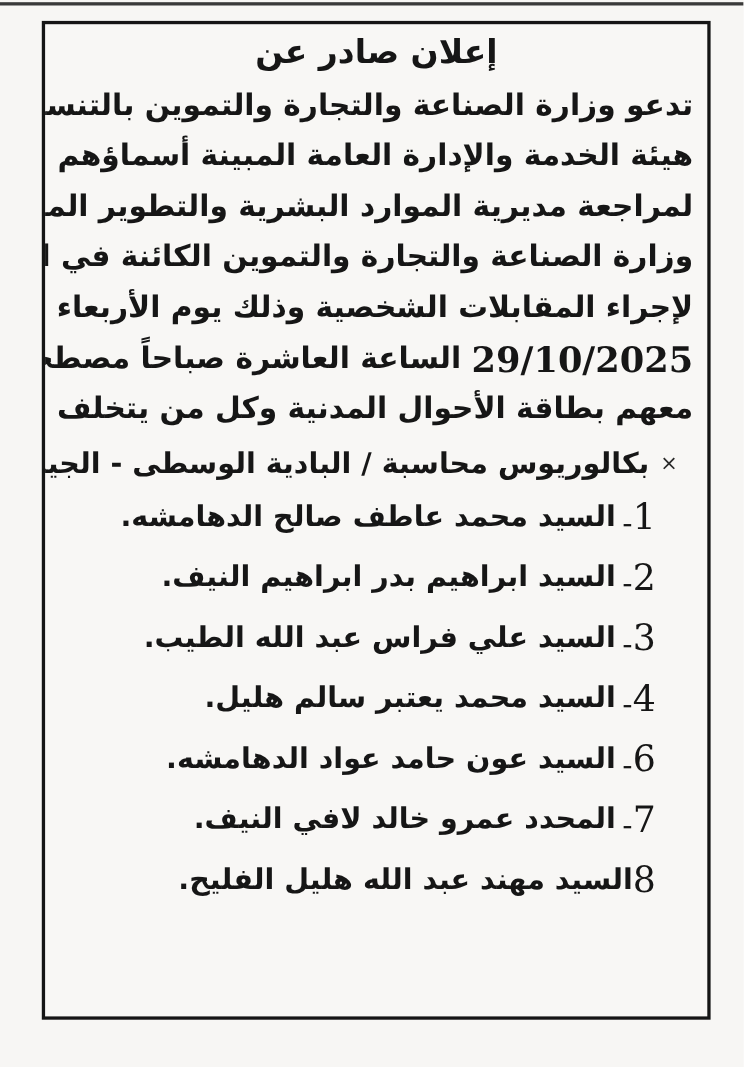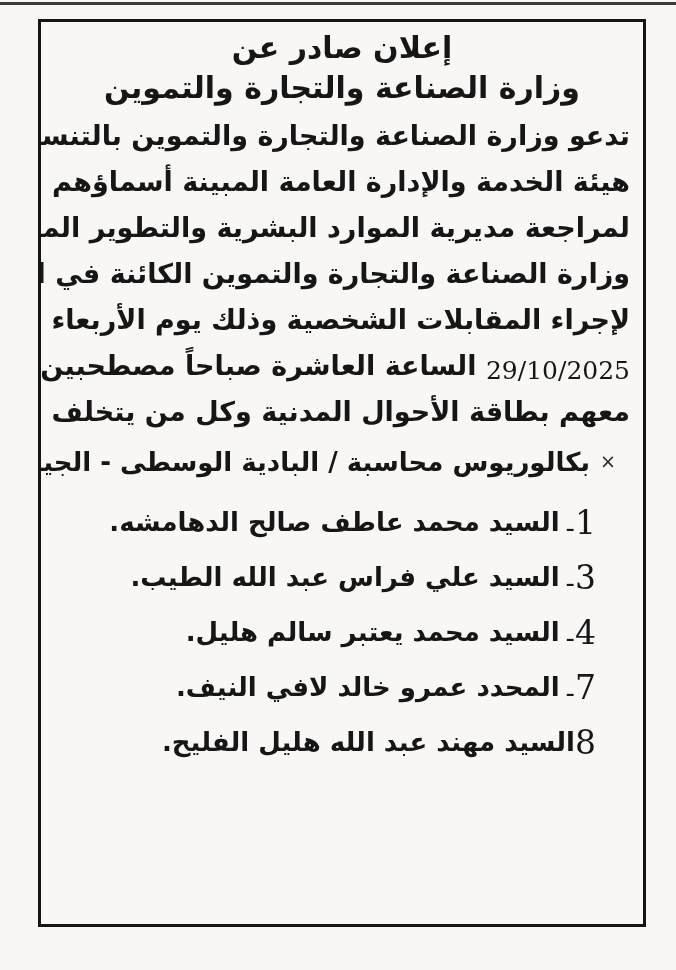--- a/index.html
+++ b/index.html
@@ -49,43 +49,43 @@
   .body-line {
     font-weight: 700;
     font-size: 27px;
     line-height: 46px;
     text-align: justify;
     text-align-last: justify;
     white-space: nowrap;
   }
   .body-line .interview-date {
     font-family: "DejaVu Serif", serif;
-    font-weight: 400;
-    font-size: 25px;
+    font-weight: 700;
+    font-size: 32px;
     line-height: 1;
     vertical-align: -4px;
     letter-spacing: -1px;
   }
   .category-row {
     margin-top: 2px;
     font-weight: 700;
     font-size: 26px;
     line-height: 48px;
     padding-right: 14px;
     white-space: nowrap;
   }
   .x-bullet {
     font-weight: 400;
     font-size: 19px;
     color: #2a2a2a;
     vertical-align: 3px;
     margin-left: 10px;
   }
   .names-list {
-    margin-top: 12px;
+    margin-top: 0;
   }
   .name-row {
     font-weight: 700;
     font-size: 26px;
     line-height: 49px;
     padding-right: 34px;
     white-space: nowrap;
   }
   .name-num {
     font-family: "DejaVu Serif", serif;
@@ -102,21 +102,20 @@
 </style>
 </head>
 <body>
 
 <div class="page">
   <div class="top-rule"></div>
 
   <div class="frame">
 
     <div class="title-line">إعلان صادر عن</div>
-    <div class="title-line">وزارة الصناعة والتجارة والتموين</div>
 
     <div class="body-block">
       <div class="body-line">تدعو وزارة الصناعة والتجارة والتموين بالتنسيق مع</div>
       <div class="body-line">هيئة الخدمة والإدارة العامة المبينة أسماؤهم أدناه</div>
       <div class="body-line">لمراجعة مديرية الموارد البشرية والتطوير المؤسسي في</div>
       <div class="body-line">وزارة الصناعة والتجارة والتموين الكائنة في العبدلي</div>
       <div class="body-line">لإجراء المقابلات الشخصية وذلك يوم الأربعاء الموافق</div>
       <div class="body-line">
         <span class="interview-date">29/10/2025</span>
         <span>الساعة العاشرة صباحاً مصطحبين</span>
@@ -126,24 +125,30 @@
 
     <div class="category-row">
       <span class="x-bullet">×</span><span>بكالوريوس محاسبة / البادية الوسطى - الجيزة</span>
     </div>
 
     <div class="names-list">
       <div class="name-row">
         <span class="name-num">1</span><span class="name-dash">-</span><span class="name-text">السيد محمد عاطف صالح الدهامشه.</span>
       </div>
       <div class="name-row">
+        <span class="name-num">2</span><span class="name-dash">-</span><span class="name-text">السيد ابراهيم بدر ابراهيم النيف.</span>
+      </div>
+      <div class="name-row">
         <span class="name-num">3</span><span class="name-dash">-</span><span class="name-text">السيد علي فراس عبد الله الطيب.</span>
       </div>
       <div class="name-row">
         <span class="name-num">4</span><span class="name-dash">-</span><span class="name-text">السيد محمد يعتبر سالم هليل.</span>
+      </div>
+      <div class="name-row">
+        <span class="name-num">6</span><span class="name-dash">-</span><span class="name-text">السيد عون حامد عواد الدهامشه.</span>
       </div>
       <div class="name-row">
         <span class="name-num">7</span><span class="name-dash">-</span><span class="name-text">المحدد عمرو خالد لافي النيف.</span>
       </div>
       <div class="name-row">
         <span class="name-num">8</span><span class="name-text">السيد مهند عبد الله هليل الفليح.</span>
       </div>
     </div>
 
   </div>

